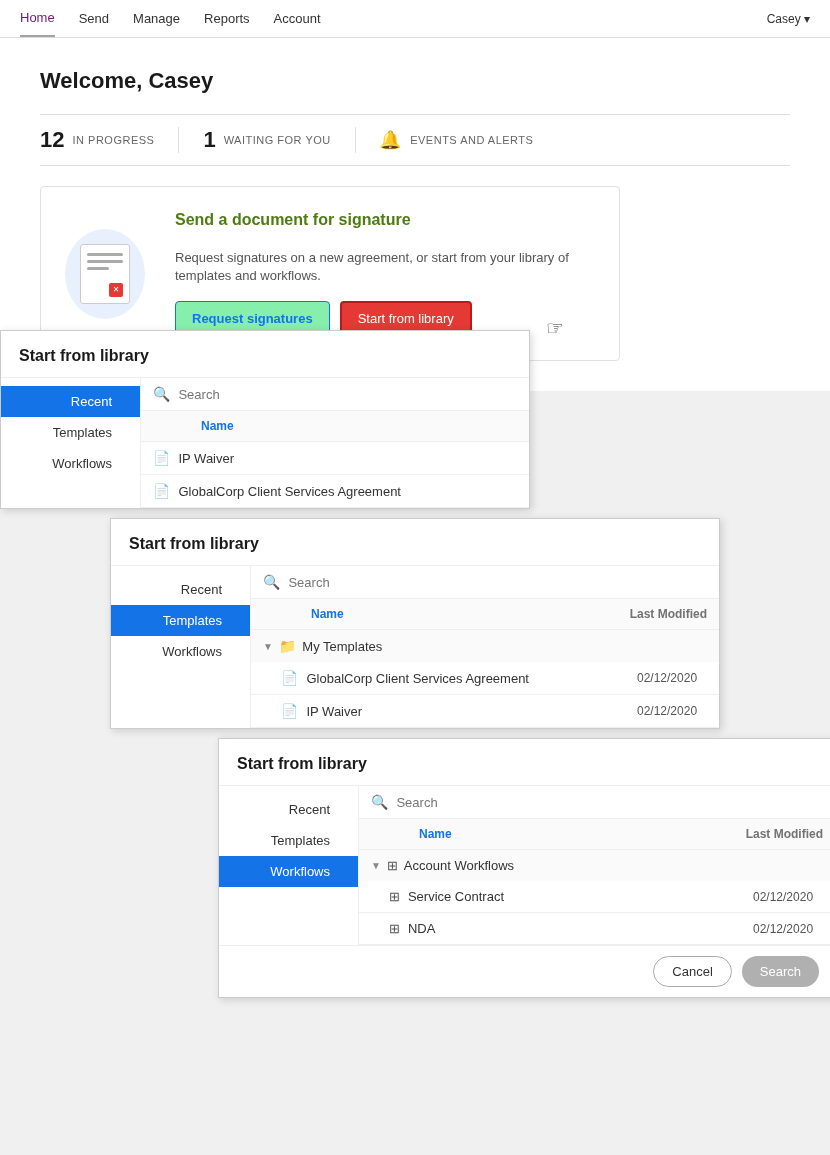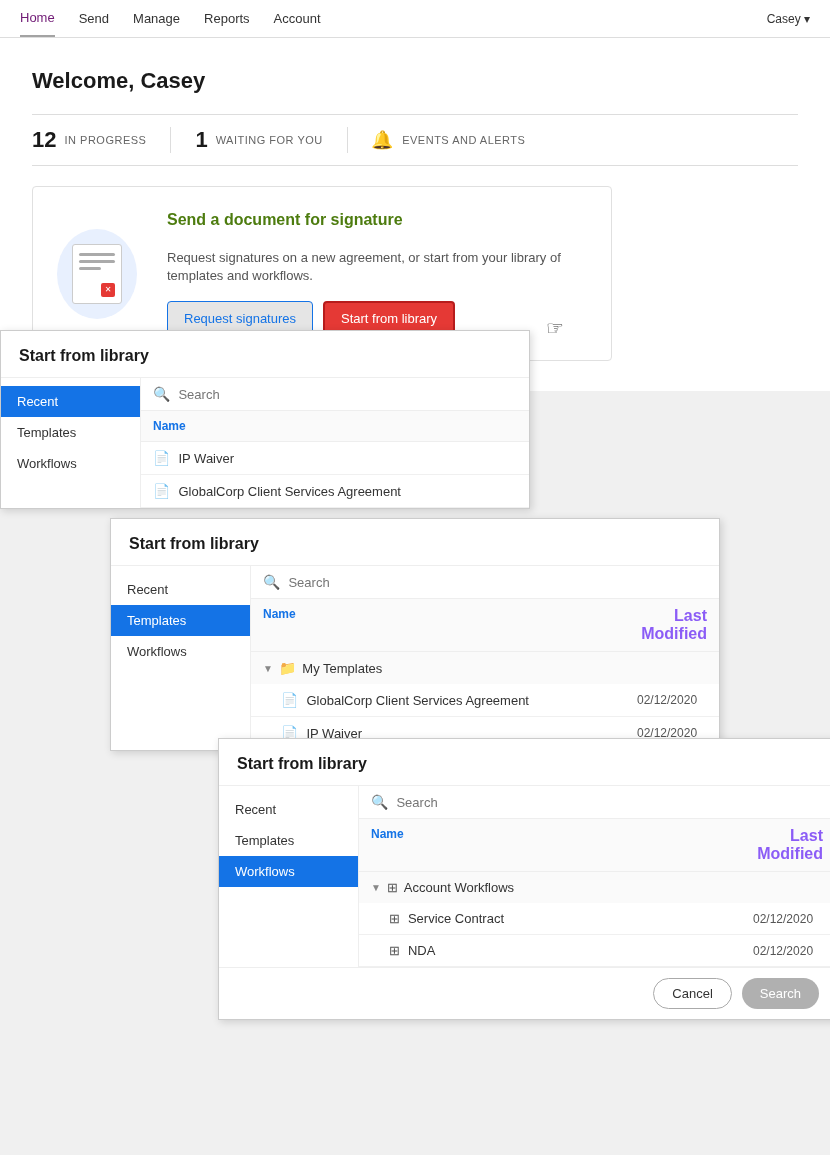--- a/index.html
+++ b/index.html
@@ -42,21 +42,21 @@
     }
     .nav-user {
       font-size: 12px;
       color: #333;
       cursor: pointer;
     }
 
     
     .main-content {
       background: #fff;
-      padding: 30px 32px;
+      padding: 30px 40px;
       position: relative;
     }
 
     .welcome-title {
       font-size: 22px;
       font-weight: bold;
       color: #1a1a1a;
       margin-bottom: 20px;
     }
 
@@ -161,26 +161,26 @@
       margin-bottom: 16px;
       line-height: 1.4;
     }
     .card-actions {
       display: flex;
       gap: 10px;
     }
     .btn-outline {
       border: 1.5px solid #1473e6;
       color: #1473e6;
-      background: #e5e5e5;
+      background: #86efac;
       padding: 8px 16px;
       border-radius: 4px;
       font-size: 13px;
       cursor: pointer;
-      font-weight: 400;
+      font-weight: 700;
     }
     .btn-primary {
       background: #e53935;
       color: #fff;
       border: 2px solid #b71c1c;
       padding: 8px 16px;
       border-radius: 4px;
       font-size: 13px;
       cursor: pointer;
       font-weight: 500;
@@ -216,24 +216,25 @@
       display: flex;
     }
 
     .panel-sidebar {
       width: 140px;
       border-right: 1px solid #eee;
       padding: 8px 0;
     }
 
     .panel-sidebar-item {
-      padding: 8px 16px;
-      font-size: 13px;
-      color: #333;
-      cursor: pointer;
+      padding: 8px 28px;
+      font-size: 13px;
+      color: #333;
+      cursor: pointer;
+      text-align: right;
     }
     .panel-sidebar-item.active {
       background: #1473e6;
       color: #fff;
     }
 
     .panel-main {
       flex: 1;
       display: flex;
       flex-direction: column;
@@ -262,25 +263,26 @@
       display: flex;
       padding: 8px 12px;
       border-bottom: 1px solid #eee;
       background: #fafafa;
     }
     .th-name {
       font-size: 12px;
       font-weight: bold;
       color: #1473e6;
       flex: 1;
+      margin-left: 48px;
     }
     .th-modified {
-      font-size: 16px;
+      font-size: 12px;
       font-weight: bold;
-      color: #8b5cf6;
+      color: #737373;
       width: 90px;
       text-align: right;
     }
 
     .table-row {
       display: flex;
       align-items: center;
       padding: 8px 12px;
       border-bottom: 1px solid #f0f0f0;
       gap: 8px;

